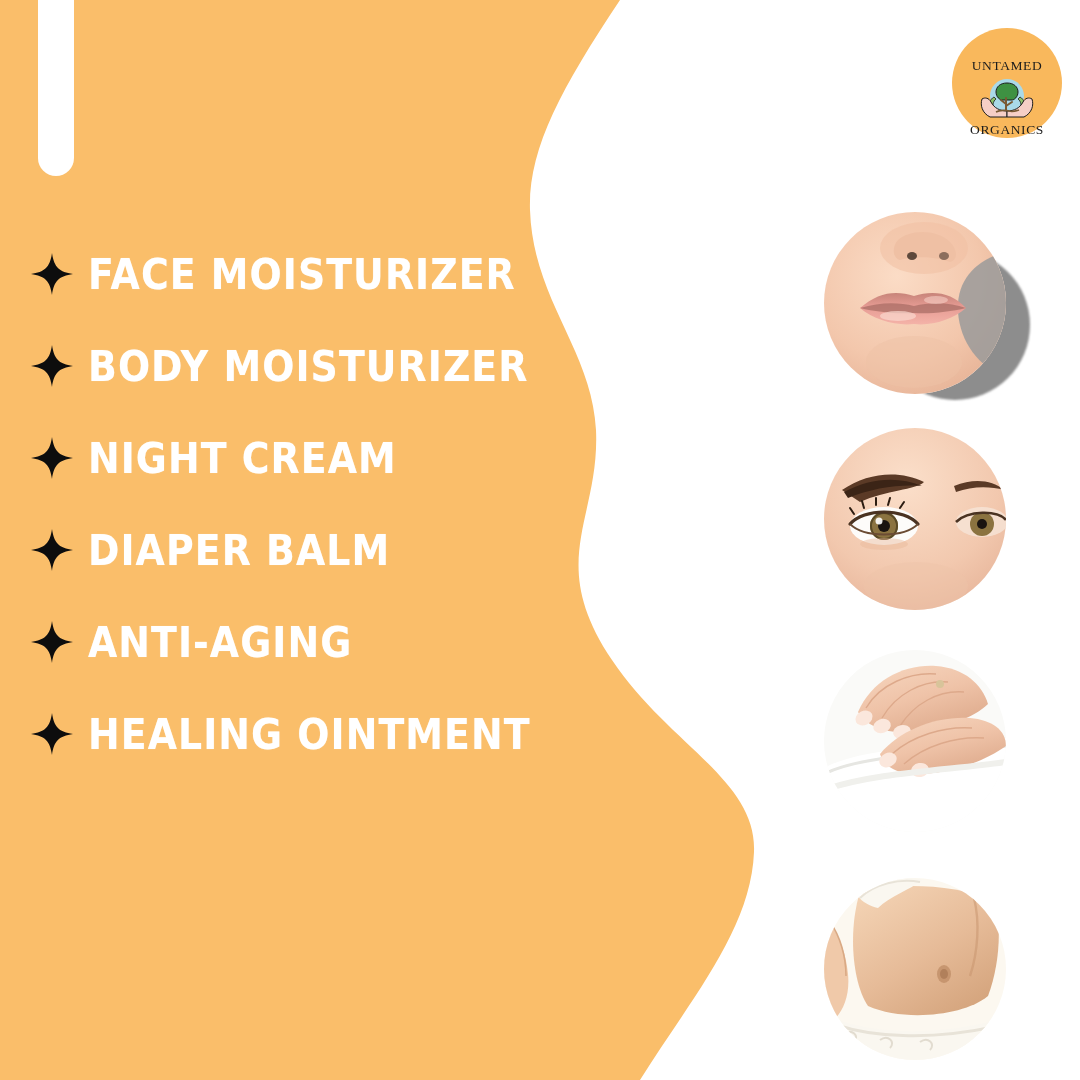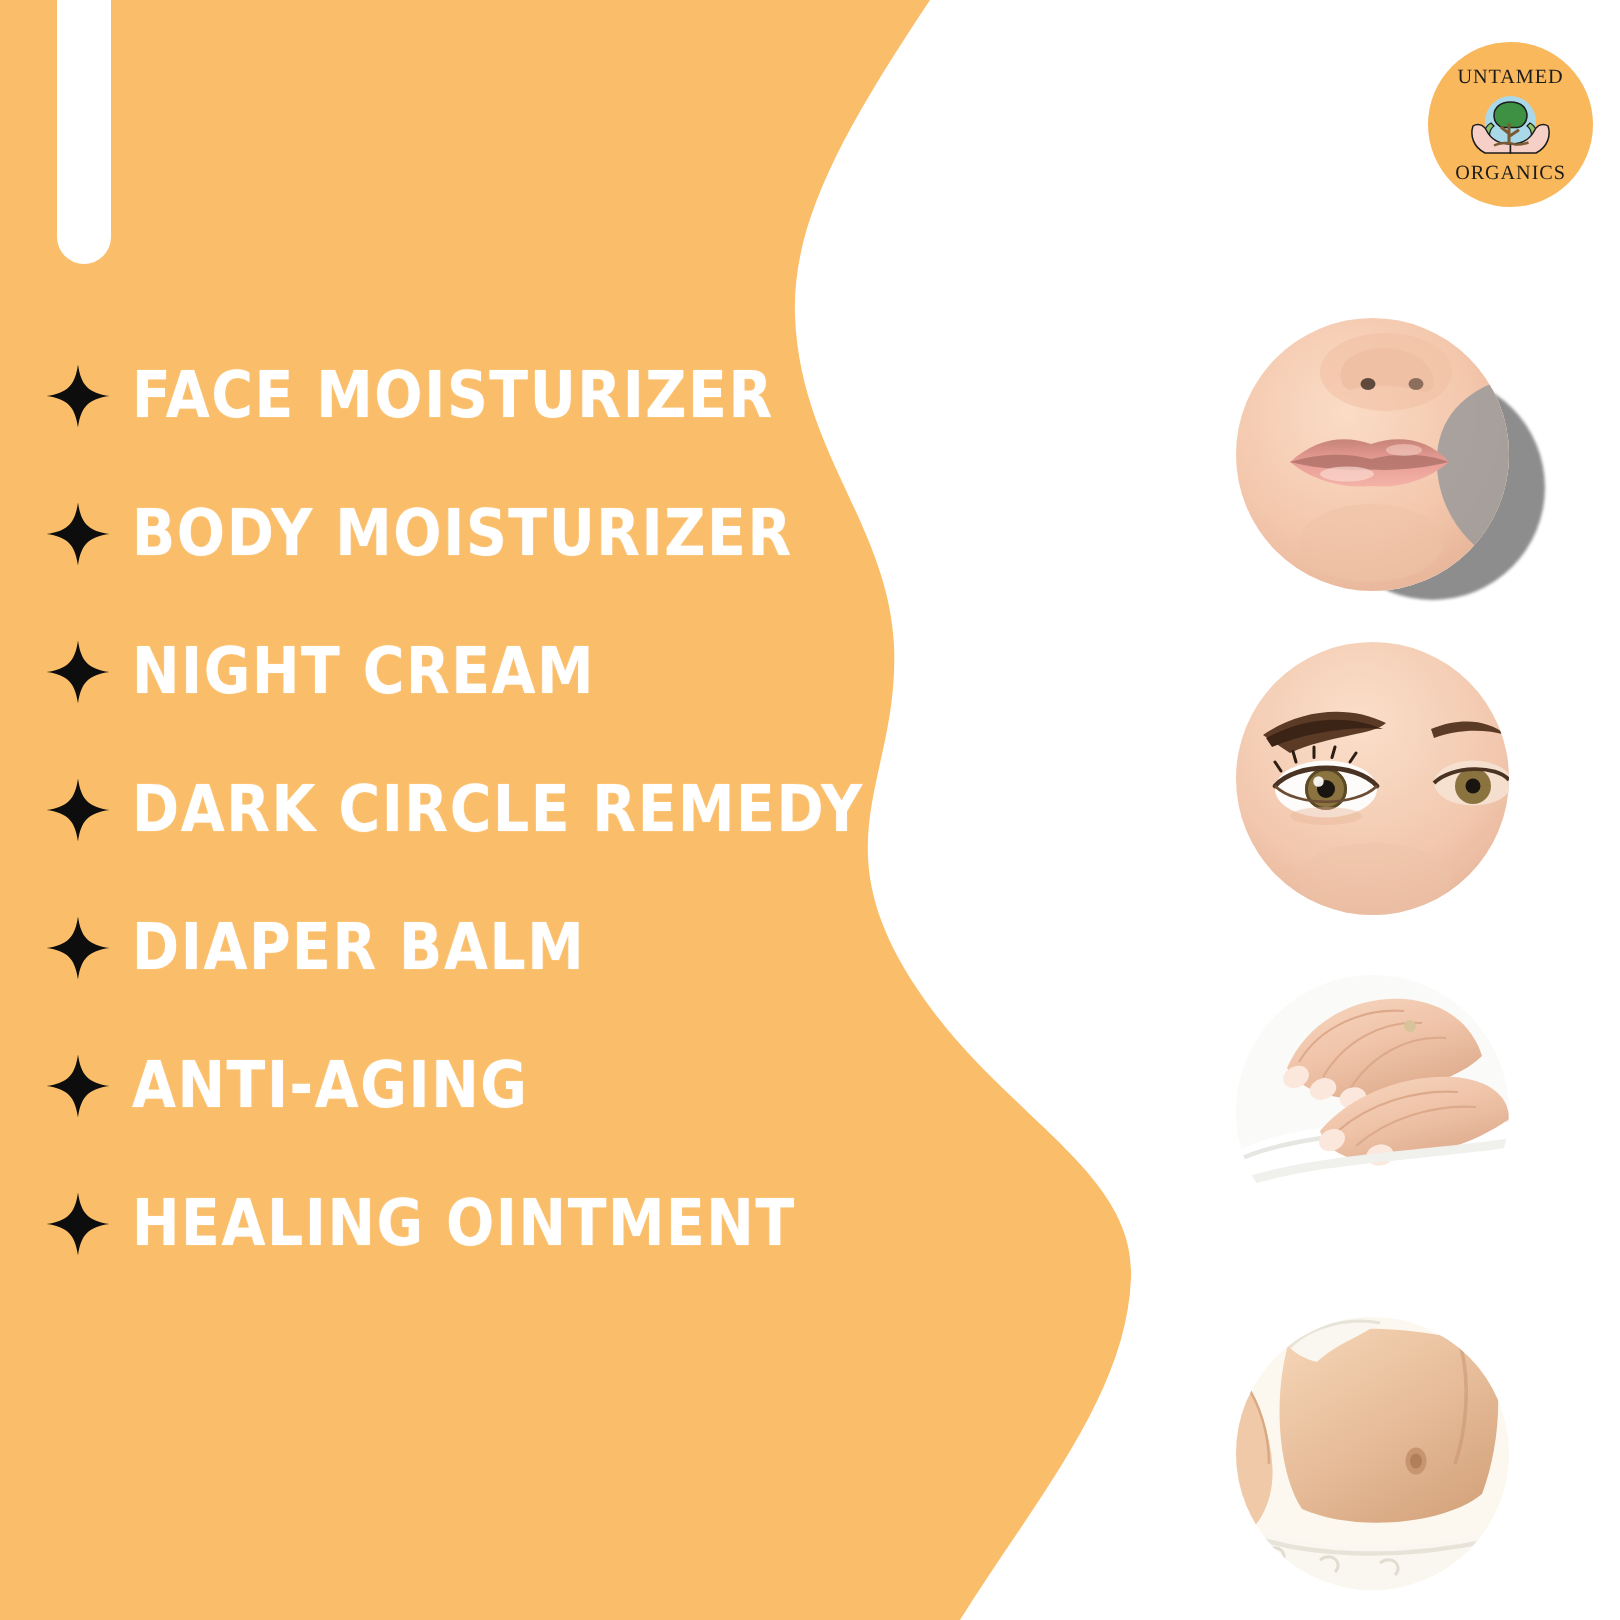--- a/index.html
+++ b/index.html
@@ -28,32 +28,32 @@
     position:absolute; left:46px; top:60px; width:700px;
     font-size:74px; line-height:78px; font-weight:700; color:#111111;
     letter-spacing:1px; white-space:nowrap;
     font-family:"Liberation Sans", sans-serif;
   }
 
   
   .logo {
     position:absolute; left:952px; top:28px; width:110px; height:110px;
     border-radius:50%; background:#F9B85C;
-    display:flex; flex-direction:column; align-items:center; justify-content:center;
+    display:flex; flex-direction:column; align-items:center; justify-content:flex-end;
   }
   .logo-top, .logo-bottom {
     font-size:13.5px; font-weight:400; color:#1c1c1c; letter-spacing:.6px;
     font-family:"Liberation Serif", serif;
   }
   .logo-top { margin-bottom:1px; }
   .logo-bottom { margin-top:1px; }
   .logo-mark { width:62px; height:46px; }
 
   
-  .list { position:absolute; left:30px; top:218px; width:640px; }
+  .list { position:absolute; left:30px; top:228px; width:640px; }
   .item { position:relative; height:92px; display:flex; align-items:center; }
   .star { width:44px; height:44px; flex:0 0 44px; margin-right:14px; }
   .item-label {
     font-size:43px; line-height:44px; font-weight:700; color:#ffffff;
     letter-spacing:1.2px; white-space:nowrap;
     font-family:"DejaVu Sans", sans-serif;
     transform:scaleX(.88); transform-origin:left center;
     text-shadow:0 0 1px rgba(255,255,255,.45);
   }
 
@@ -117,26 +117,20 @@
       <span class="item-label">BODY MOISTURIZER</span>
     </div>
 
     <div class="item">
       <svg class="star" viewBox="0 0 44 44">
         <path d="M22 1 C24 15 29 20 43 22 C29 24 24 29 22 43 C20 29 15 24 1 22 C15 20 20 15 22 1 Z" fill="#0d0d0d"></path>
       </svg>
       <span class="item-label">NIGHT CREAM</span>
     </div>
 
-    <div class="item">
-      <svg class="star" viewBox="0 0 44 44">
-        <path d="M22 1 C24 15 29 20 43 22 C29 24 24 29 22 43 C20 29 15 24 1 22 C15 20 20 15 22 1 Z" fill="#0d0d0d"></path>
-      </svg>
-      <span class="item-label">DARK CIRCLE REMEDY</span>
-    </div>
 
     <div class="item">
       <svg class="star" viewBox="0 0 44 44">
         <path d="M22 1 C24 15 29 20 43 22 C29 24 24 29 22 43 C20 29 15 24 1 22 C15 20 20 15 22 1 Z" fill="#0d0d0d"></path>
       </svg>
       <span class="item-label">DIAPER BALM</span>
     </div>
 
 
 

